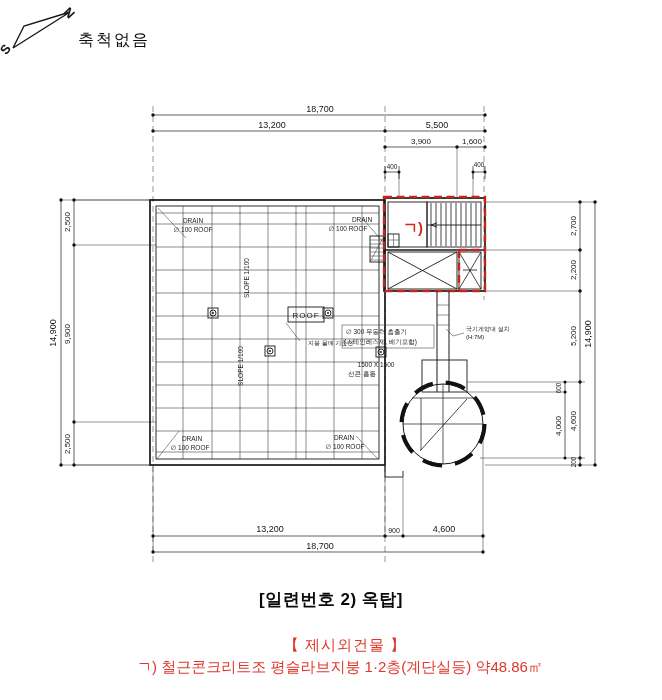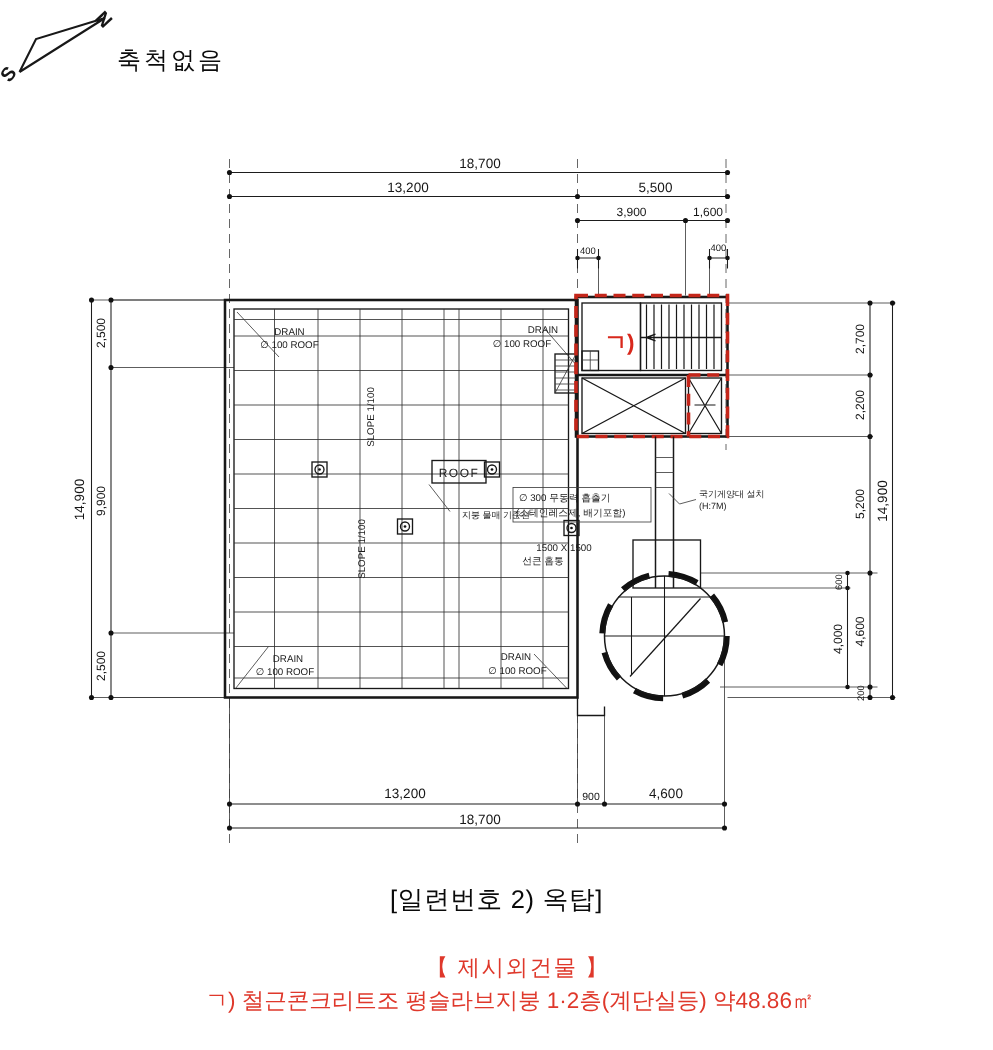--- a/index.html
+++ b/index.html
@@ -29,21 +29,21 @@
   .lb  { font-size:6.5px; fill:#1b1b1b; }
   .lbs { font-size:6px; fill:#1b1b1b; }
   .roofbox { font-size:8px; letter-spacing:1px; }
   .ns  { font-size:13px; font-weight:bold; }
   .big { font-size:16px; letter-spacing:2px; fill:#0c0c0c; }
   .red-mark { fill:#d8281c; font-size:15px; font-weight:bold; }
 
   
   .caption {
     position:absolute; left:0; right:0; top:588px; text-align:center;
-    font-size:17px; color:#0a0a0a; letter-spacing:0.5px;
+    font-size:17px; color:#0a0a0a; letter-spacing:0.5px;font-weight:bold;
   }
   .annot-title {
     position:absolute; left:0; right:0; top:636px; text-align:center;
     font-size:15px; color:#df382b; letter-spacing:1px;padding-left:28px;
   }
   .annot-line {
     position:absolute; left:18px; right:0; top:658px; text-align:center;
     font-size:15px; color:#df382b;
   }
 </style>

